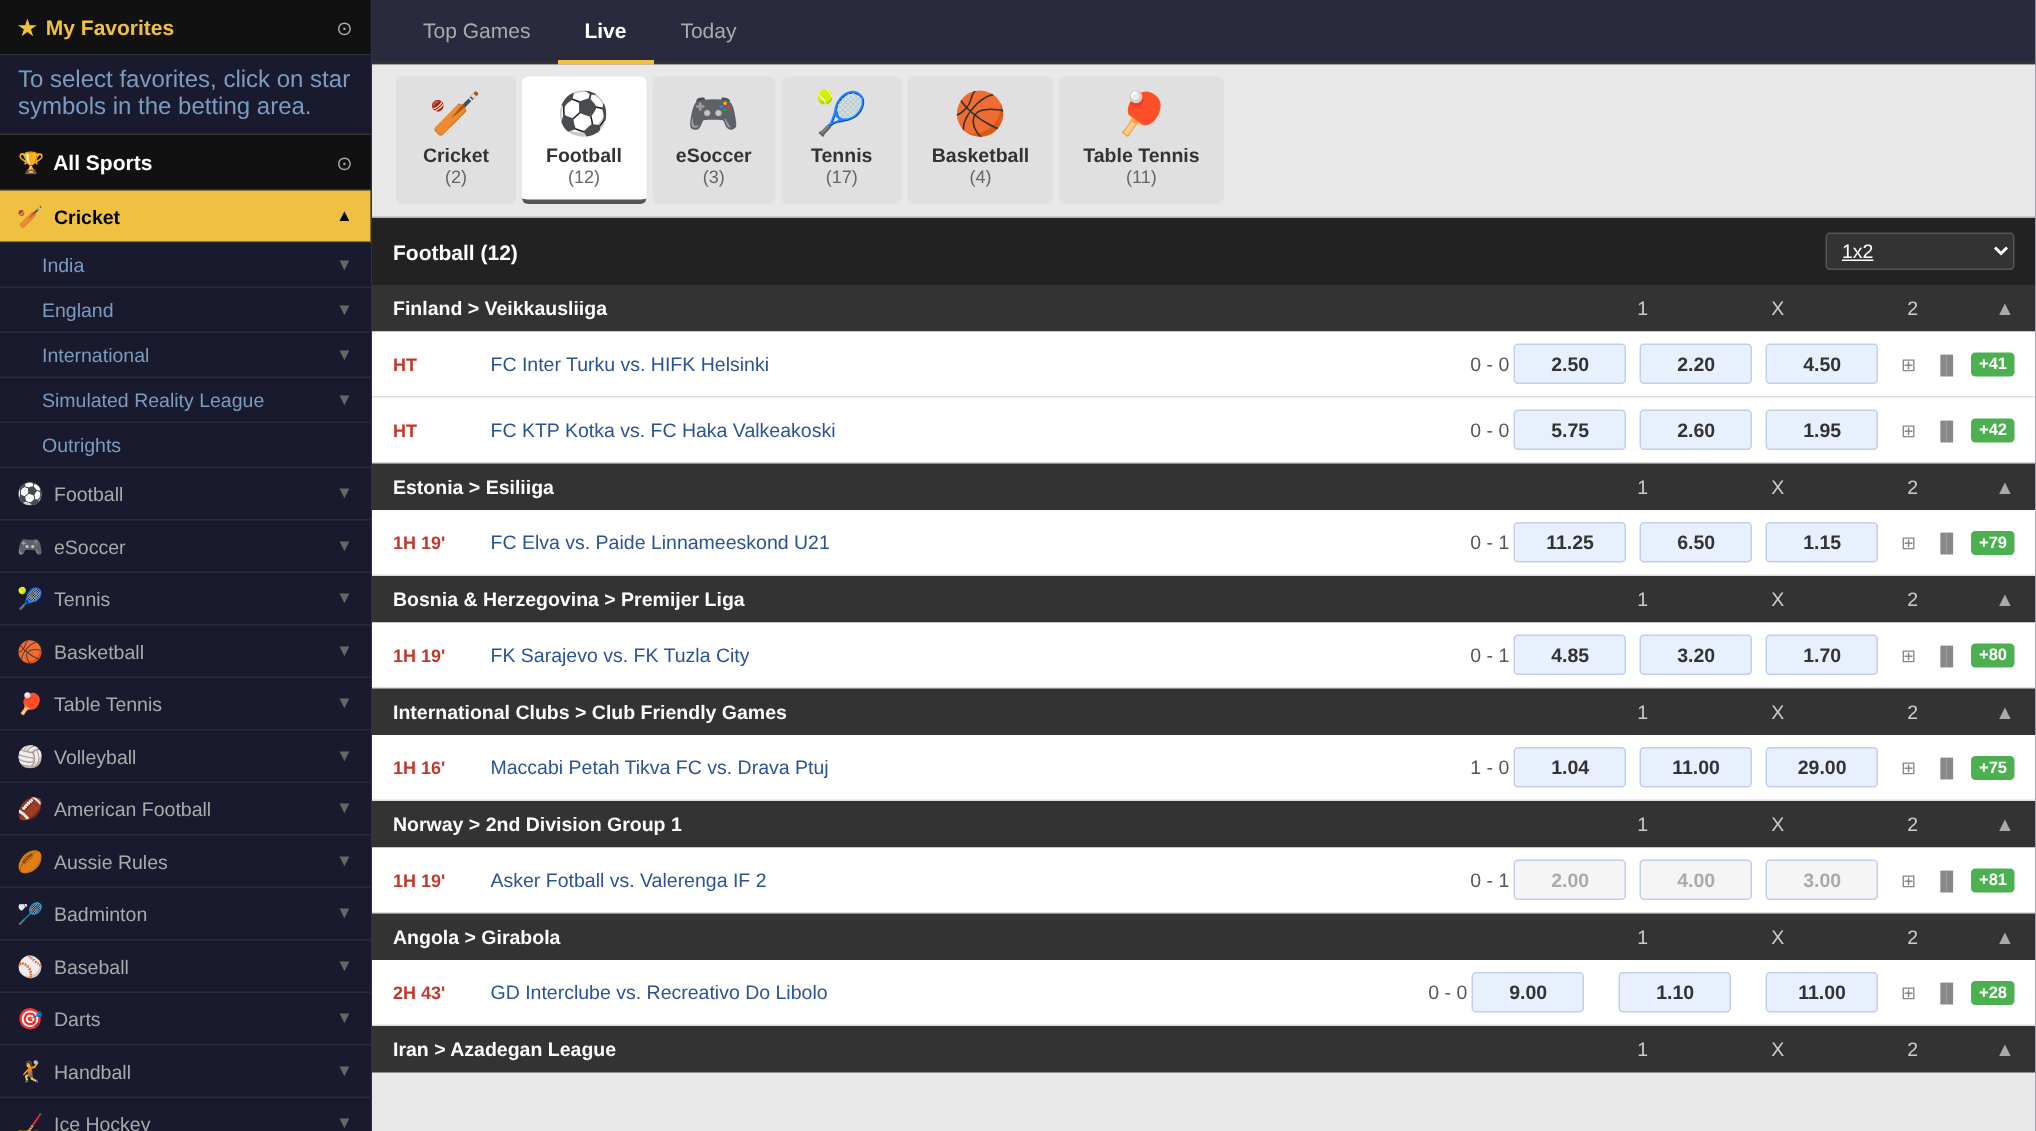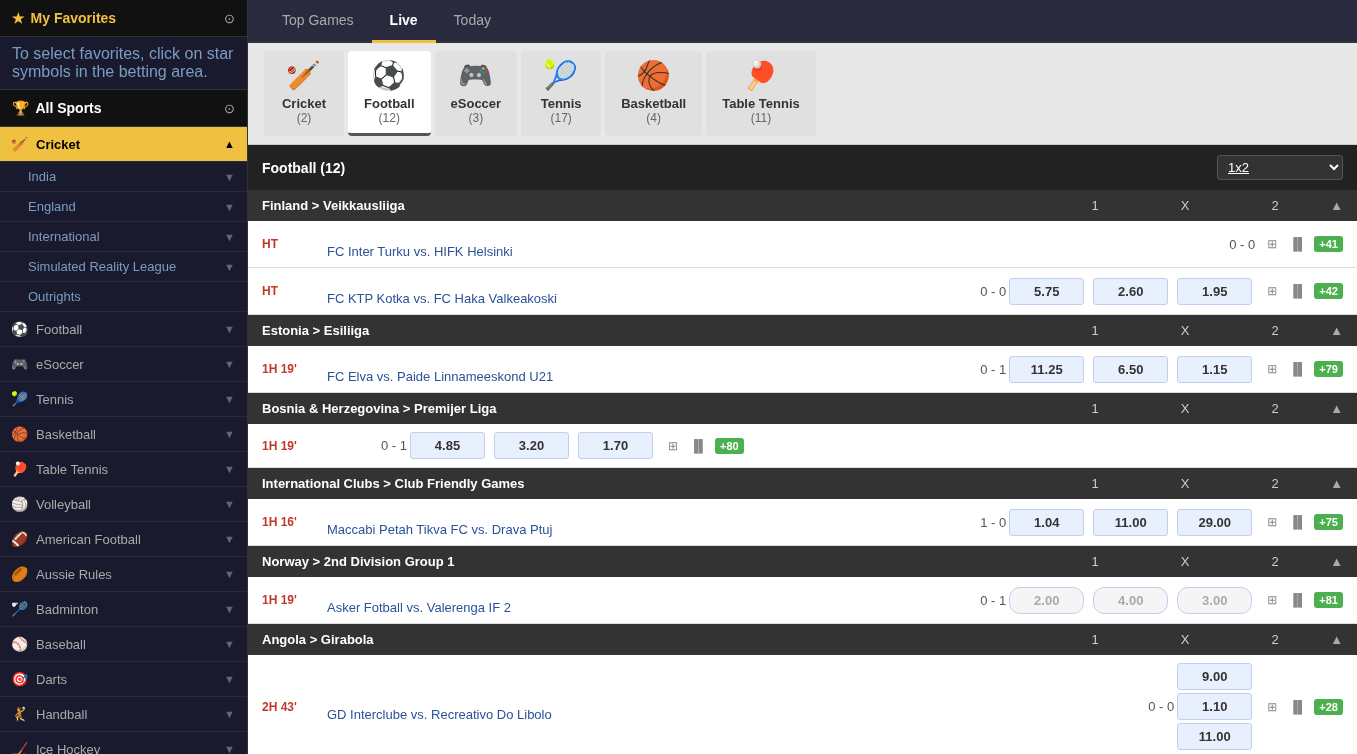--- a/index.html
+++ b/index.html
@@ -59,24 +59,24 @@
     
     .league-header { background: #333; color: #fff; padding: 8px 14px; display: flex; align-items: center; justify-content: space-between; }
     .league-name { font-size: 13px; font-weight: bold; color: #fff; flex: 1; }
     .league-cols { display: flex; gap: 0; }
     .col-header { width: 90px; text-align: center; font-size: 13px; color: #ccc; }
     .league-chevron { color: #aaa; margin-left: 10px; }
 
     
     .match-row { background: #fff; display: flex; align-items: center; padding: 8px 14px; border-bottom: 1px solid #ddd; }
     .match-time { width: 65px; font-size: 12px; color: #c0392b; font-weight: bold; }
-    .match-name { flex: 1; font-size: 13px; color: #2a5298; cursor: pointer; margin-top: 15px; }
+    .match-name { flex: 1; font-size: 13px; color: #2a5298; cursor: pointer; }
     .match-score { width: 80px; text-align: right; font-size: 13px; color: #555; }
     .odds-btn { width: 75px; text-align: center; padding: 5px 4px; background: #e8f0fe; border: 1px solid #c0cfee; border-radius: 3px; cursor: pointer; font-size: 13px; color: #333; font-weight: bold; margin: 0 3px; }
-    .odds-btn.dimmed { color: #aaa; background: #f5f5f5; border-radius: 11px; }
+    .odds-btn.dimmed { color: #aaa; background: #f5f5f5; }
     .match-actions { display: flex; align-items: center; gap: 4px; margin-left: 8px; }
     .action-icon { color: #888; font-size: 12px; cursor: pointer; padding: 2px 4px; }
     .plus-badge { background: #4caf50; color: #fff; font-size: 11px; padding: 2px 5px; border-radius: 3px; cursor: pointer; font-weight: bold; }
   </style>
 </head>
 <body>
 
 <div class="sidebar">
   <div class="sidebar-header">
     <div class="title">
@@ -281,20 +281,25 @@
         <span class="col-header">1</span>
         <span class="col-header">X</span>
         <span class="col-header">2</span>
       </div>
       <span class="league-chevron">▲</span>
     </div>
     <div class="match-row">
       <span class="match-time">HT</span>
       <span class="match-name">FC Inter Turku vs. HIFK Helsinki</span>
       <span class="match-score">0 - 0</span>
+      <div style="display:flex;gap:3px;">
+        <button class="odds-btn">2.50</button>
+        <button class="odds-btn">2.20</button>
+        <button class="odds-btn">4.50</button>
+      </div>
       <div class="match-actions">
         <span class="action-icon">⊞</span>
         <span class="action-icon">▐▌</span>
         <span class="plus-badge">+41</span>
       </div>
     </div>
     <div class="match-row">
       <span class="match-time">HT</span>
       <span class="match-name">FC KTP Kotka vs. FC Haka Valkeakoski</span>
       <span class="match-score">0 - 0</span>
@@ -339,20 +344,21 @@
       <span class="league-name">Bosnia &amp; Herzegovina &gt; Premijer Liga</span>
       <div class="league-cols">
         <span class="col-header">1</span>
         <span class="col-header">X</span>
         <span class="col-header">2</span>
       </div>
       <span class="league-chevron">▲</span>
     </div>
     <div class="match-row">
       <span class="match-time">1H 19'</span>
+      <span class="match-name">FK Sarajevo vs. FK Tuzla City</span>
       <span class="match-score">0 - 1</span>
       <div style="display:flex;gap:3px;">
         <button class="odds-btn">4.85</button>
         <button class="odds-btn">3.20</button>
         <button class="odds-btn">1.70</button>
       </div>
       <div class="match-actions">
         <span class="action-icon">⊞</span>
         <span class="action-icon">▐▌</span>
         <span class="plus-badge">+80</span>
@@ -415,21 +421,21 @@
         <span class="col-header">1</span>
         <span class="col-header">X</span>
         <span class="col-header">2</span>
       </div>
       <span class="league-chevron">▲</span>
     </div>
     <div class="match-row">
       <span class="match-time">2H 43'</span>
       <span class="match-name">GD Interclube vs. Recreativo Do Libolo</span>
       <span class="match-score">0 - 0</span>
-      <div style="display:flex;gap:3px;flex-direction:column;">
+      <div style="display:flex;gap:17px;">
         <button class="odds-btn">9.00</button>
         <button class="odds-btn">1.10</button>
         <button class="odds-btn">11.00</button>
       </div>
       <div class="match-actions">
         <span class="action-icon">⊞</span>
         <span class="action-icon">▐▌</span>
         <span class="plus-badge">+28</span>
       </div>
     </div>

